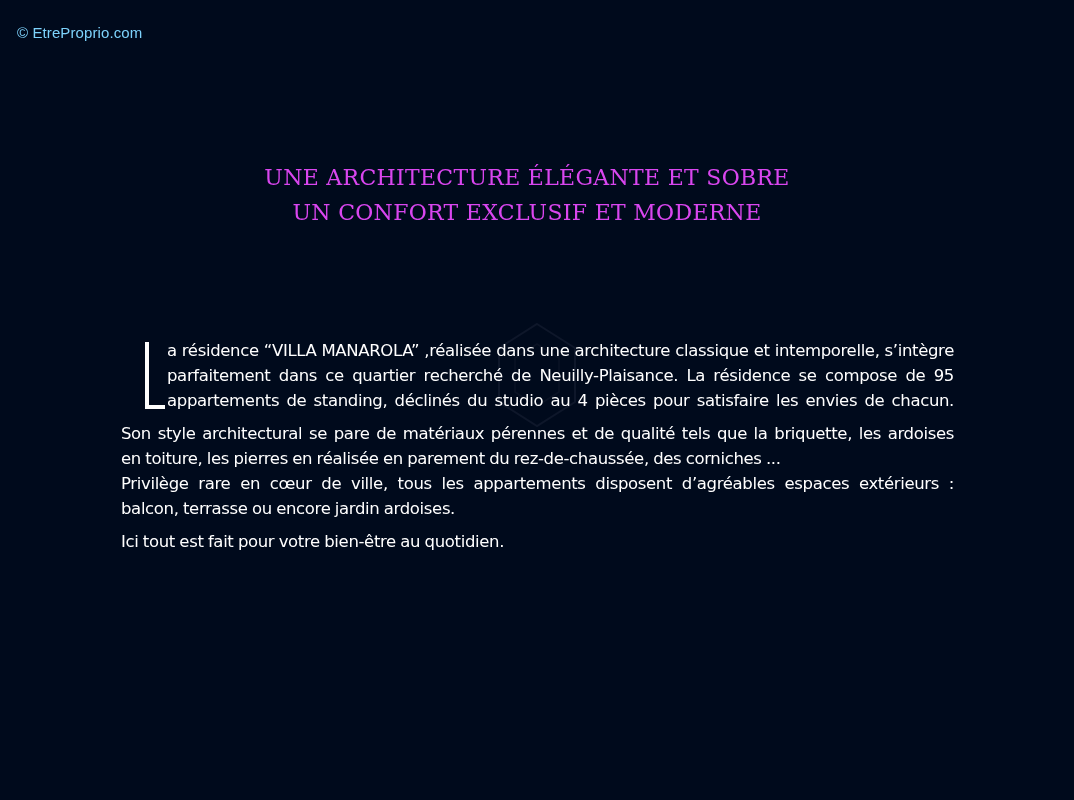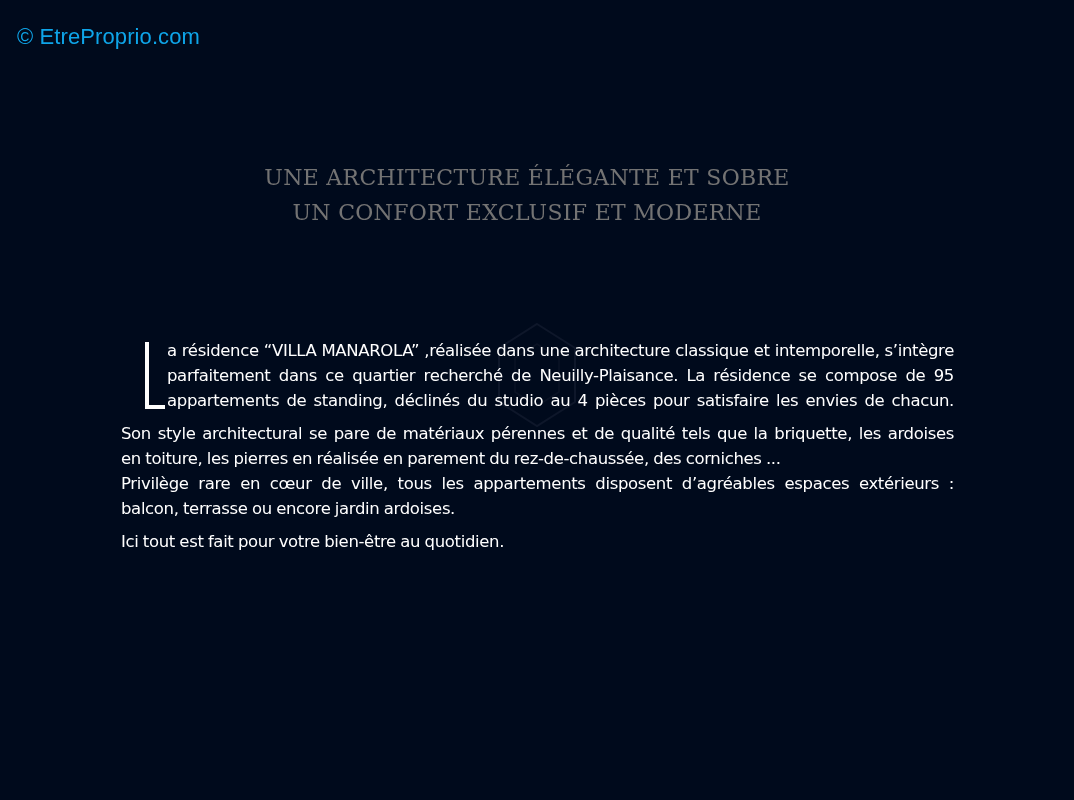--- a/index.html
+++ b/index.html
@@ -12,41 +12,41 @@
       background: #000a1c;
       position: relative;
       overflow: hidden;
       font-family: "DejaVu Sans", sans-serif;
     }
     .watermark {
       position: absolute;
       left: 17px;
       top: 24px;
       font-family: "Liberation Sans", sans-serif;
-      font-size: 22px;
-      color: #0ea5e9;
+      font-size: 15px;
+      color: #7dd3fc;
       letter-spacing: 0.1px;
       white-space: nowrap;
     }
     .hex-watermark {
       position: absolute;
       left: 497px;
       top: 322px;
       width: 80px;
       height: 106px;
       opacity: 0.5;
     }
     .headline {
       position: absolute;
       left: 0;
       width: 1054px;
       top: 160px;
       text-align: center;
       font-family: "DejaVu Serif", serif;
-      color: #737373;
+      color: #d946ef;
       font-size: 22px;
       line-height: 35px;
       letter-spacing: 0.3px;
     }
     .headline div { white-space: nowrap; }
     .body-text {
       position: absolute;
       left: 121px;
       top: 338px;
       width: 833px;

